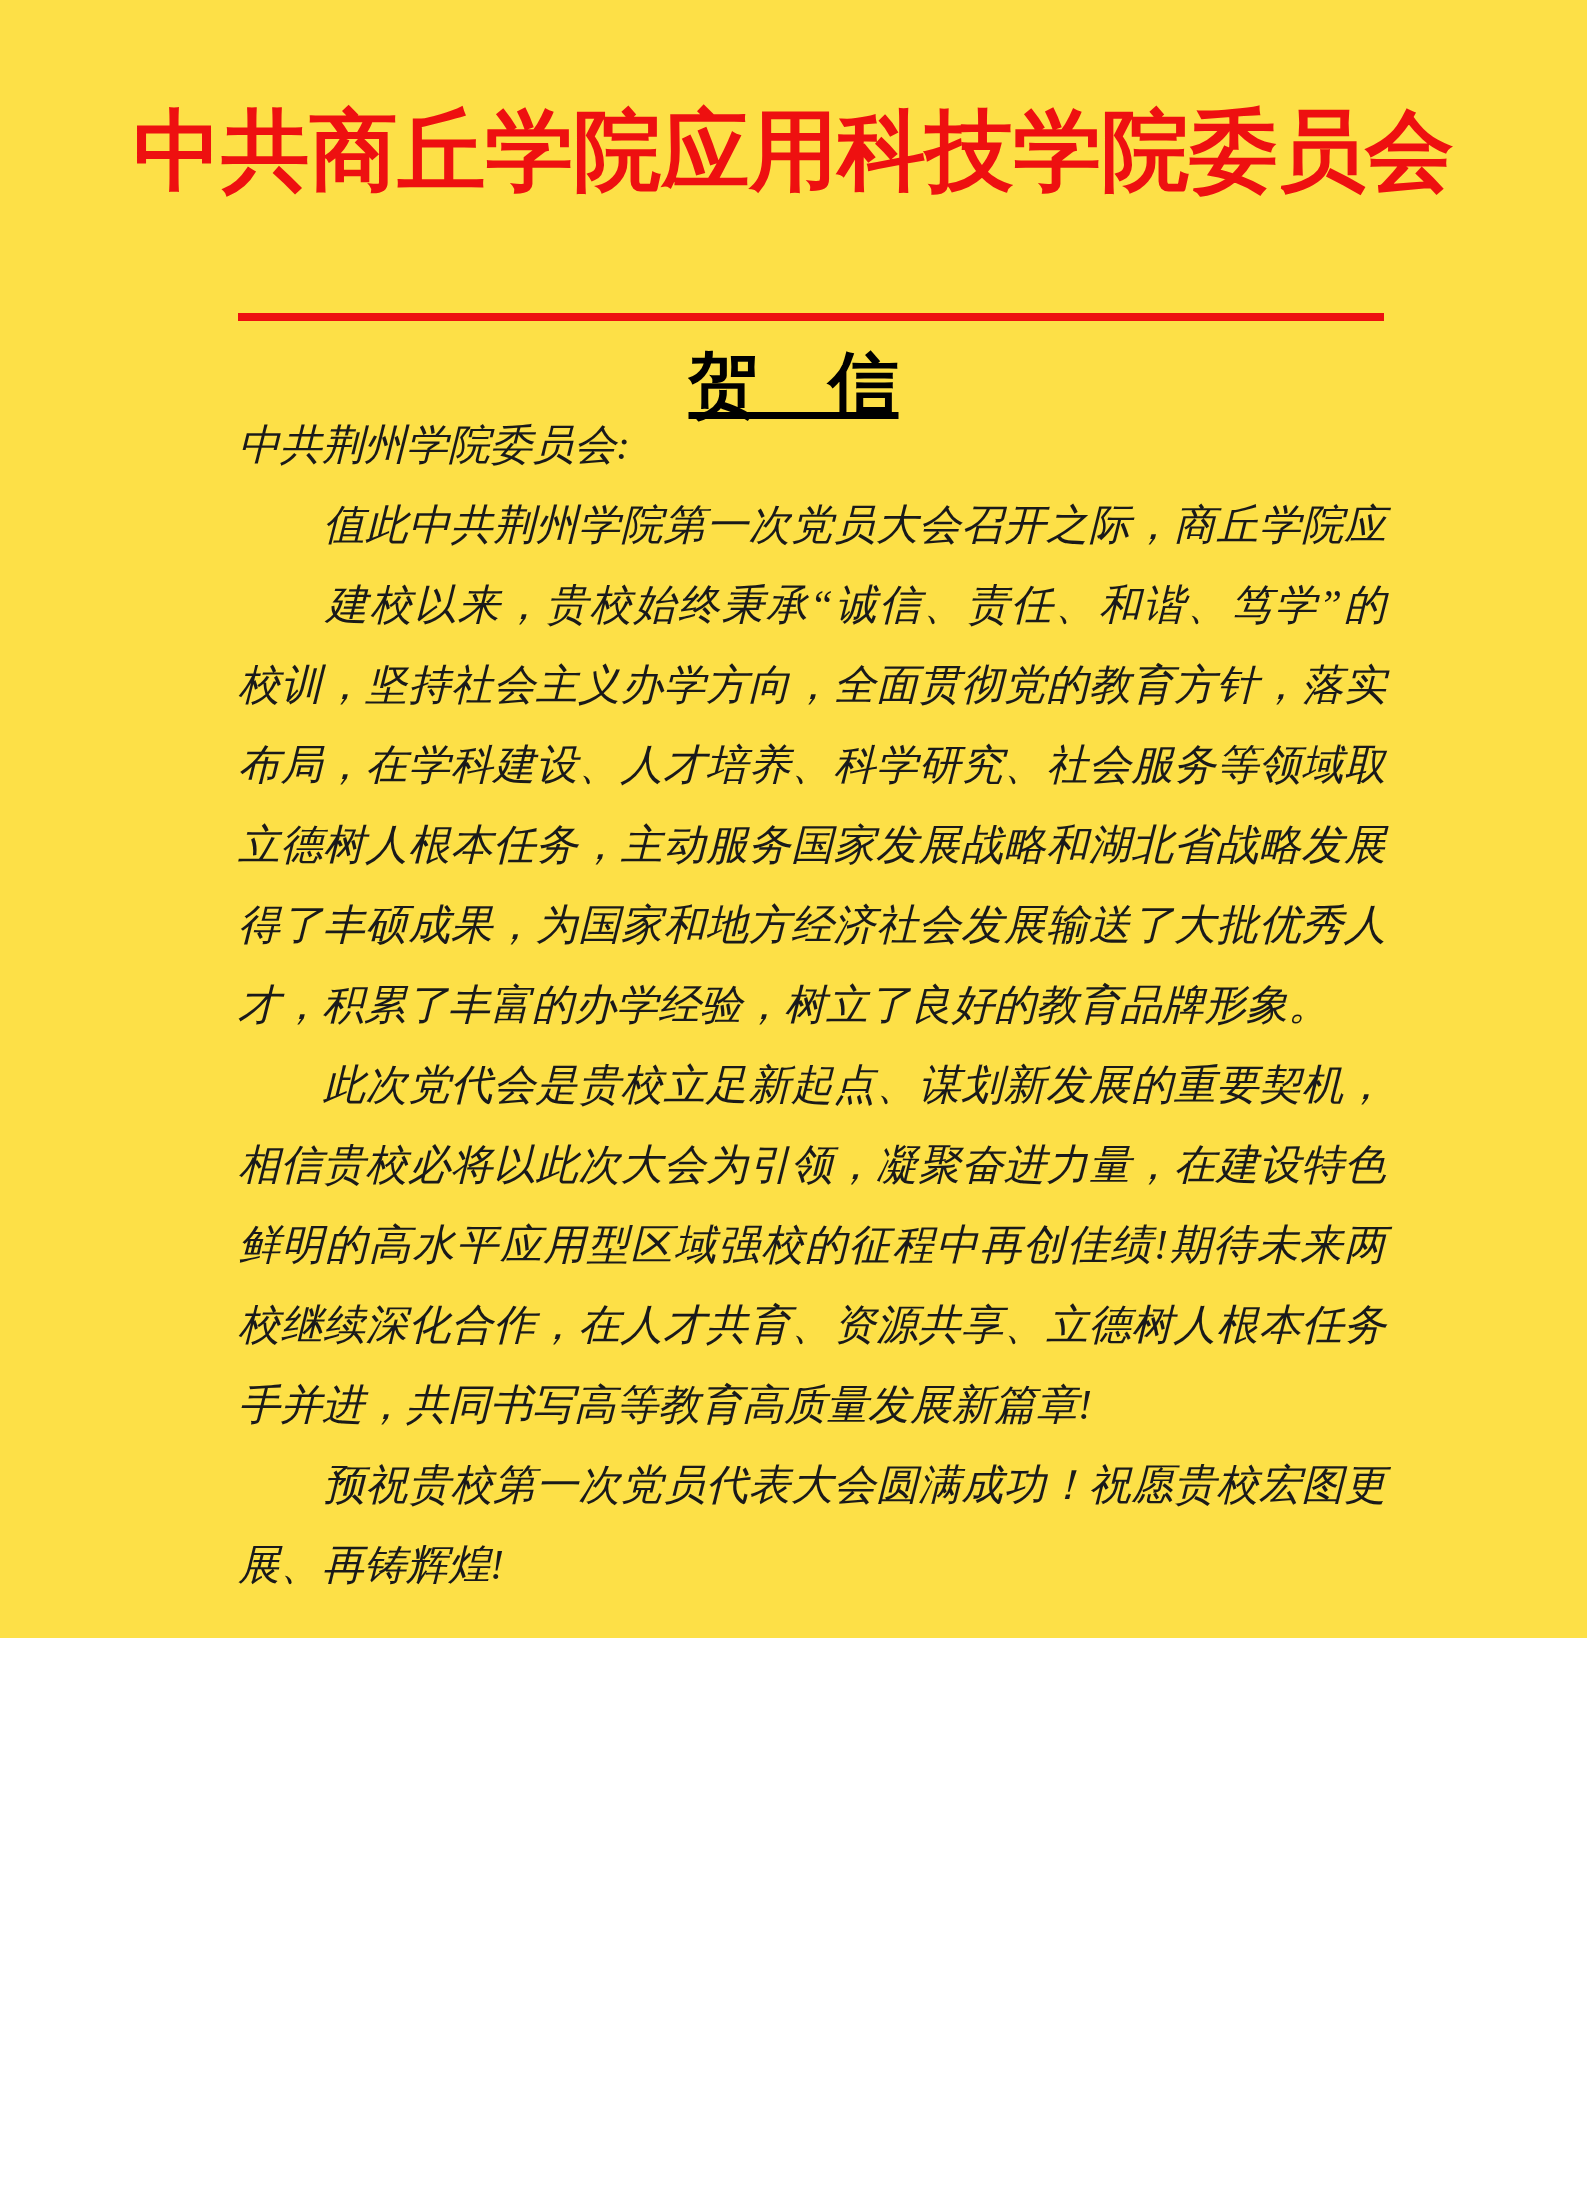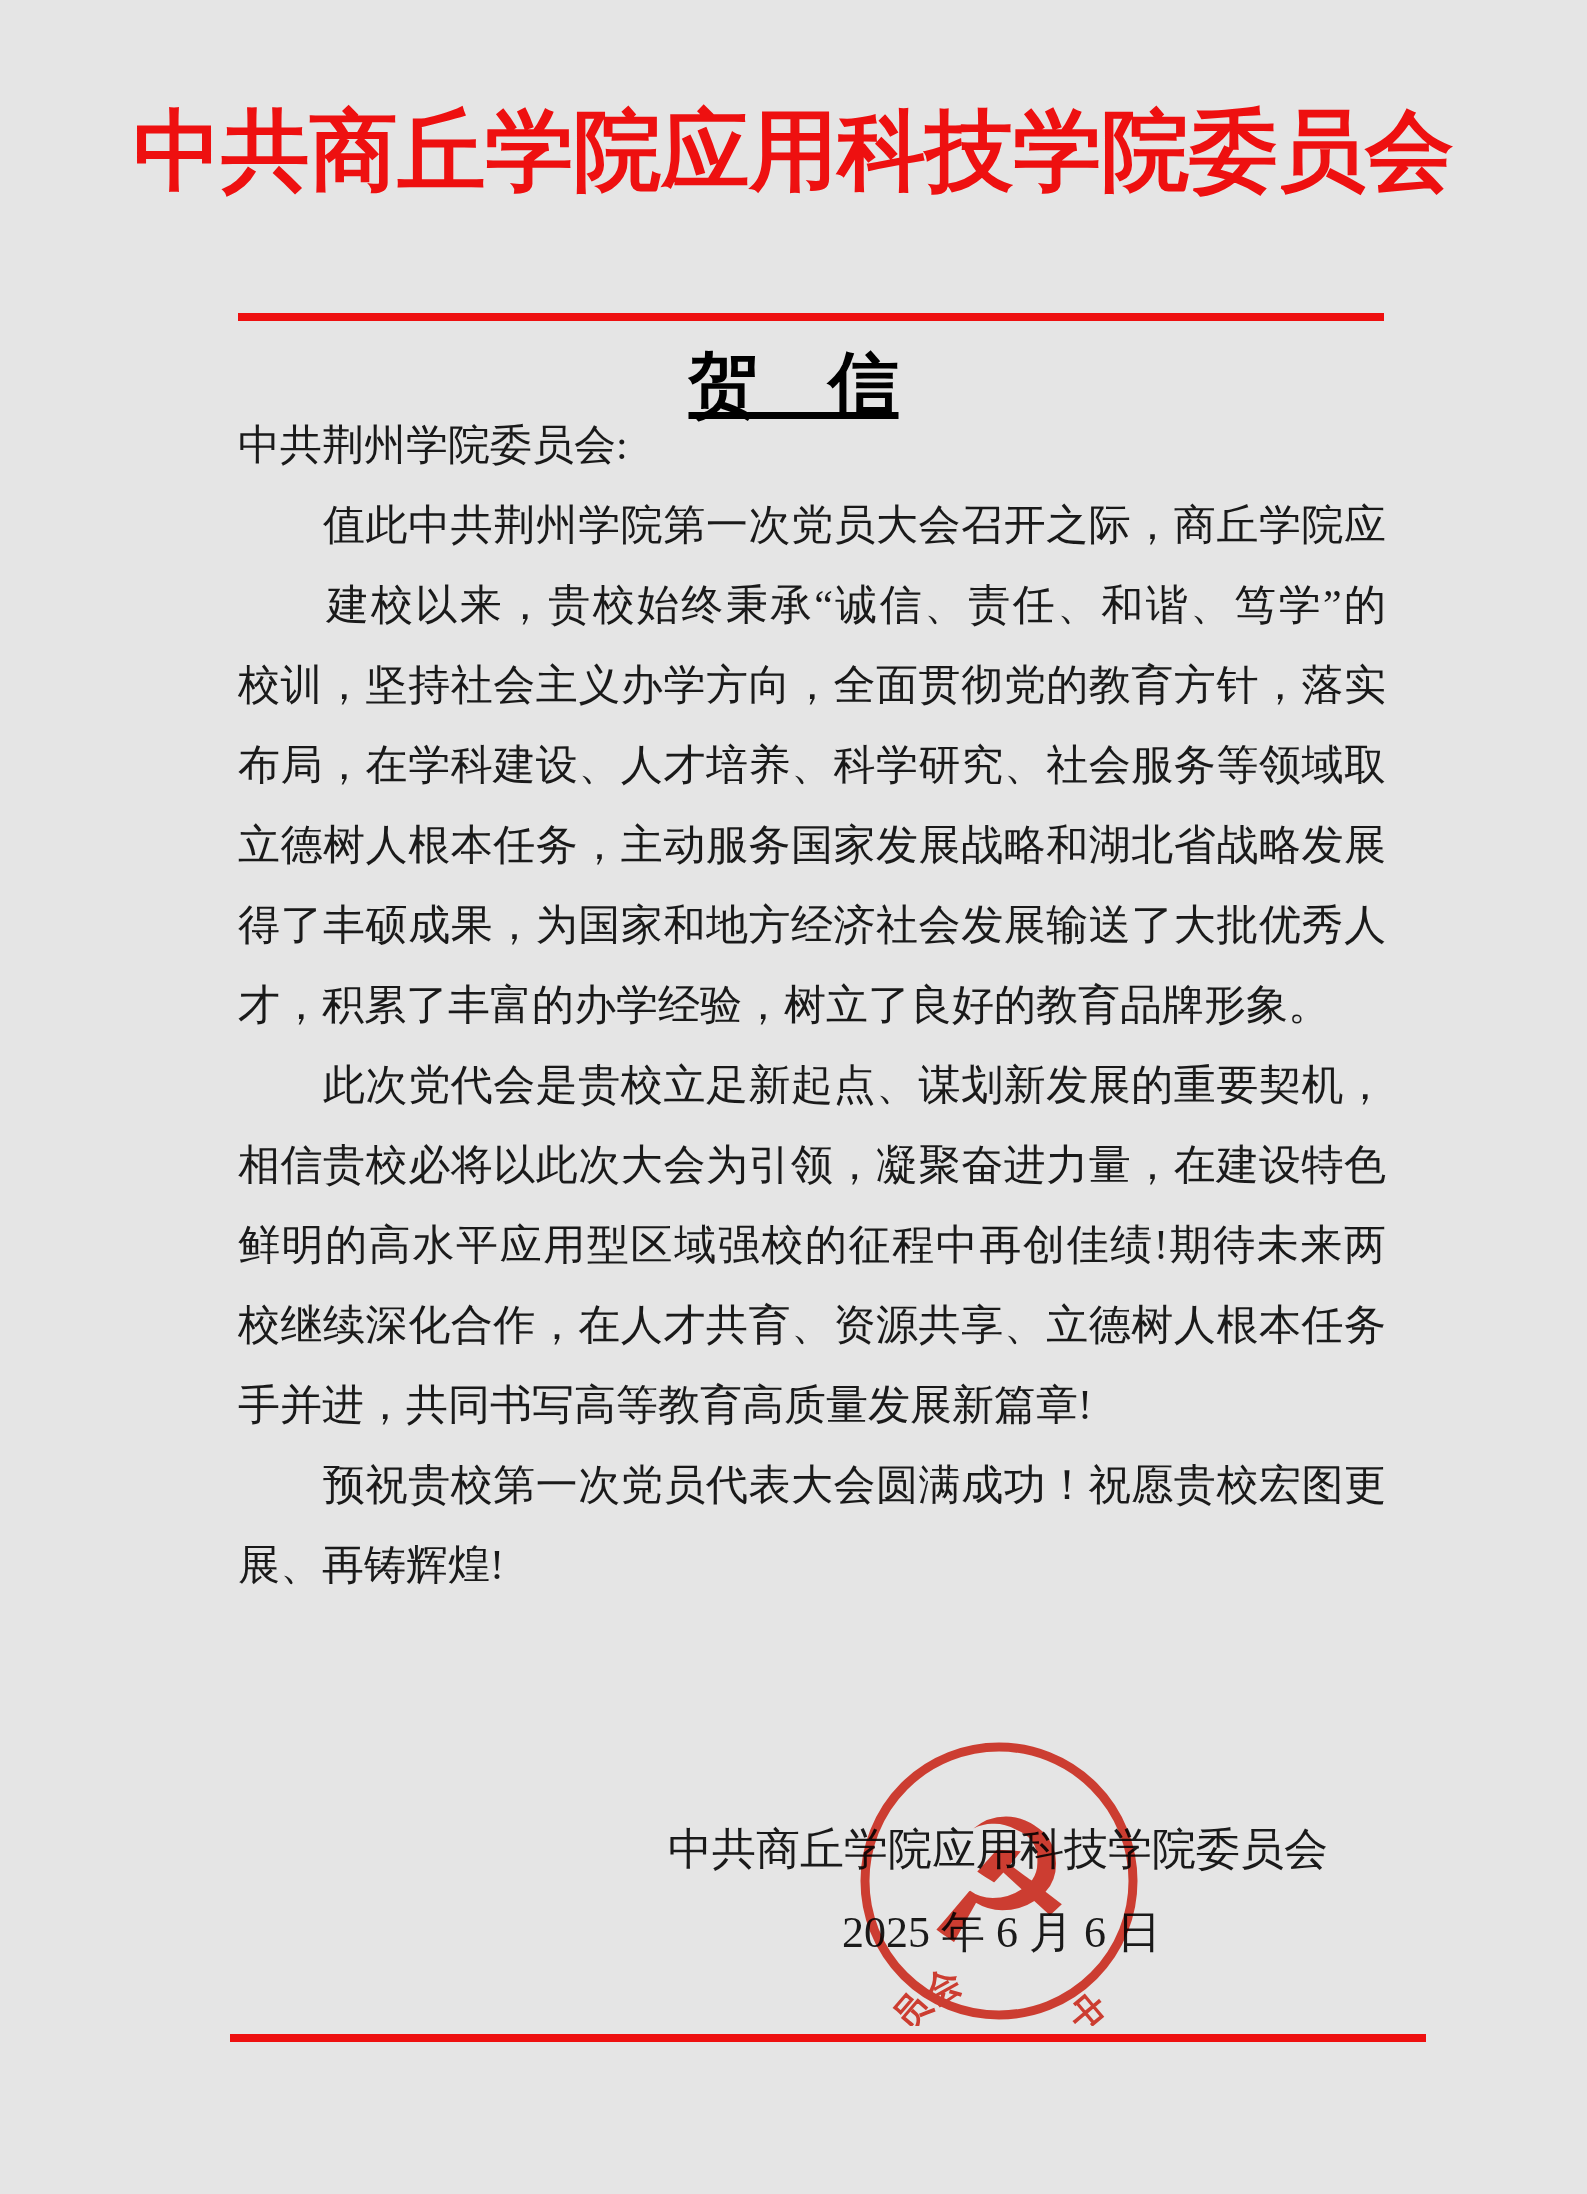--- a/index.html
+++ b/index.html
@@ -4,22 +4,22 @@
 <style>
   :root{
     --red:#ee1010;
     --seal-red:#e23424;
     --ink:#1a1a1a;
   }
   html,body{margin:0;padding:0;background:#ffffff;}
   .page{
     position:relative;
     width:1587px;
-    height:2194px;
-    background:#e5e5e5;
+    height:1638px;
+    background:#fde047;
     overflow:hidden;
     font-family:"Liberation Serif","DejaVu Serif",serif;
     color:var(--ink);
   }
   .org-title{
     position:absolute;
     top:92px; left:0; width:100%;
     text-align:center;
     font-size:88px;
     font-weight:bold;
@@ -39,20 +39,21 @@
     color:#000;
     white-space:nowrap;
     text-decoration:underline;
   }
   .body-block{
     position:absolute;
     left:238px; top:405px; width:1148px;
     font-size:42px;
     line-height:80px;
     color:var(--ink);
+    font-style:italic;
   }
   .line{text-align:justify;}
   .line.fill{text-align-last:justify;}
   .signature-org{
     position:absolute;
     left:668px; top:1820px;
     font-size:44px;
     white-space:nowrap;
     color:var(--ink);
   }

